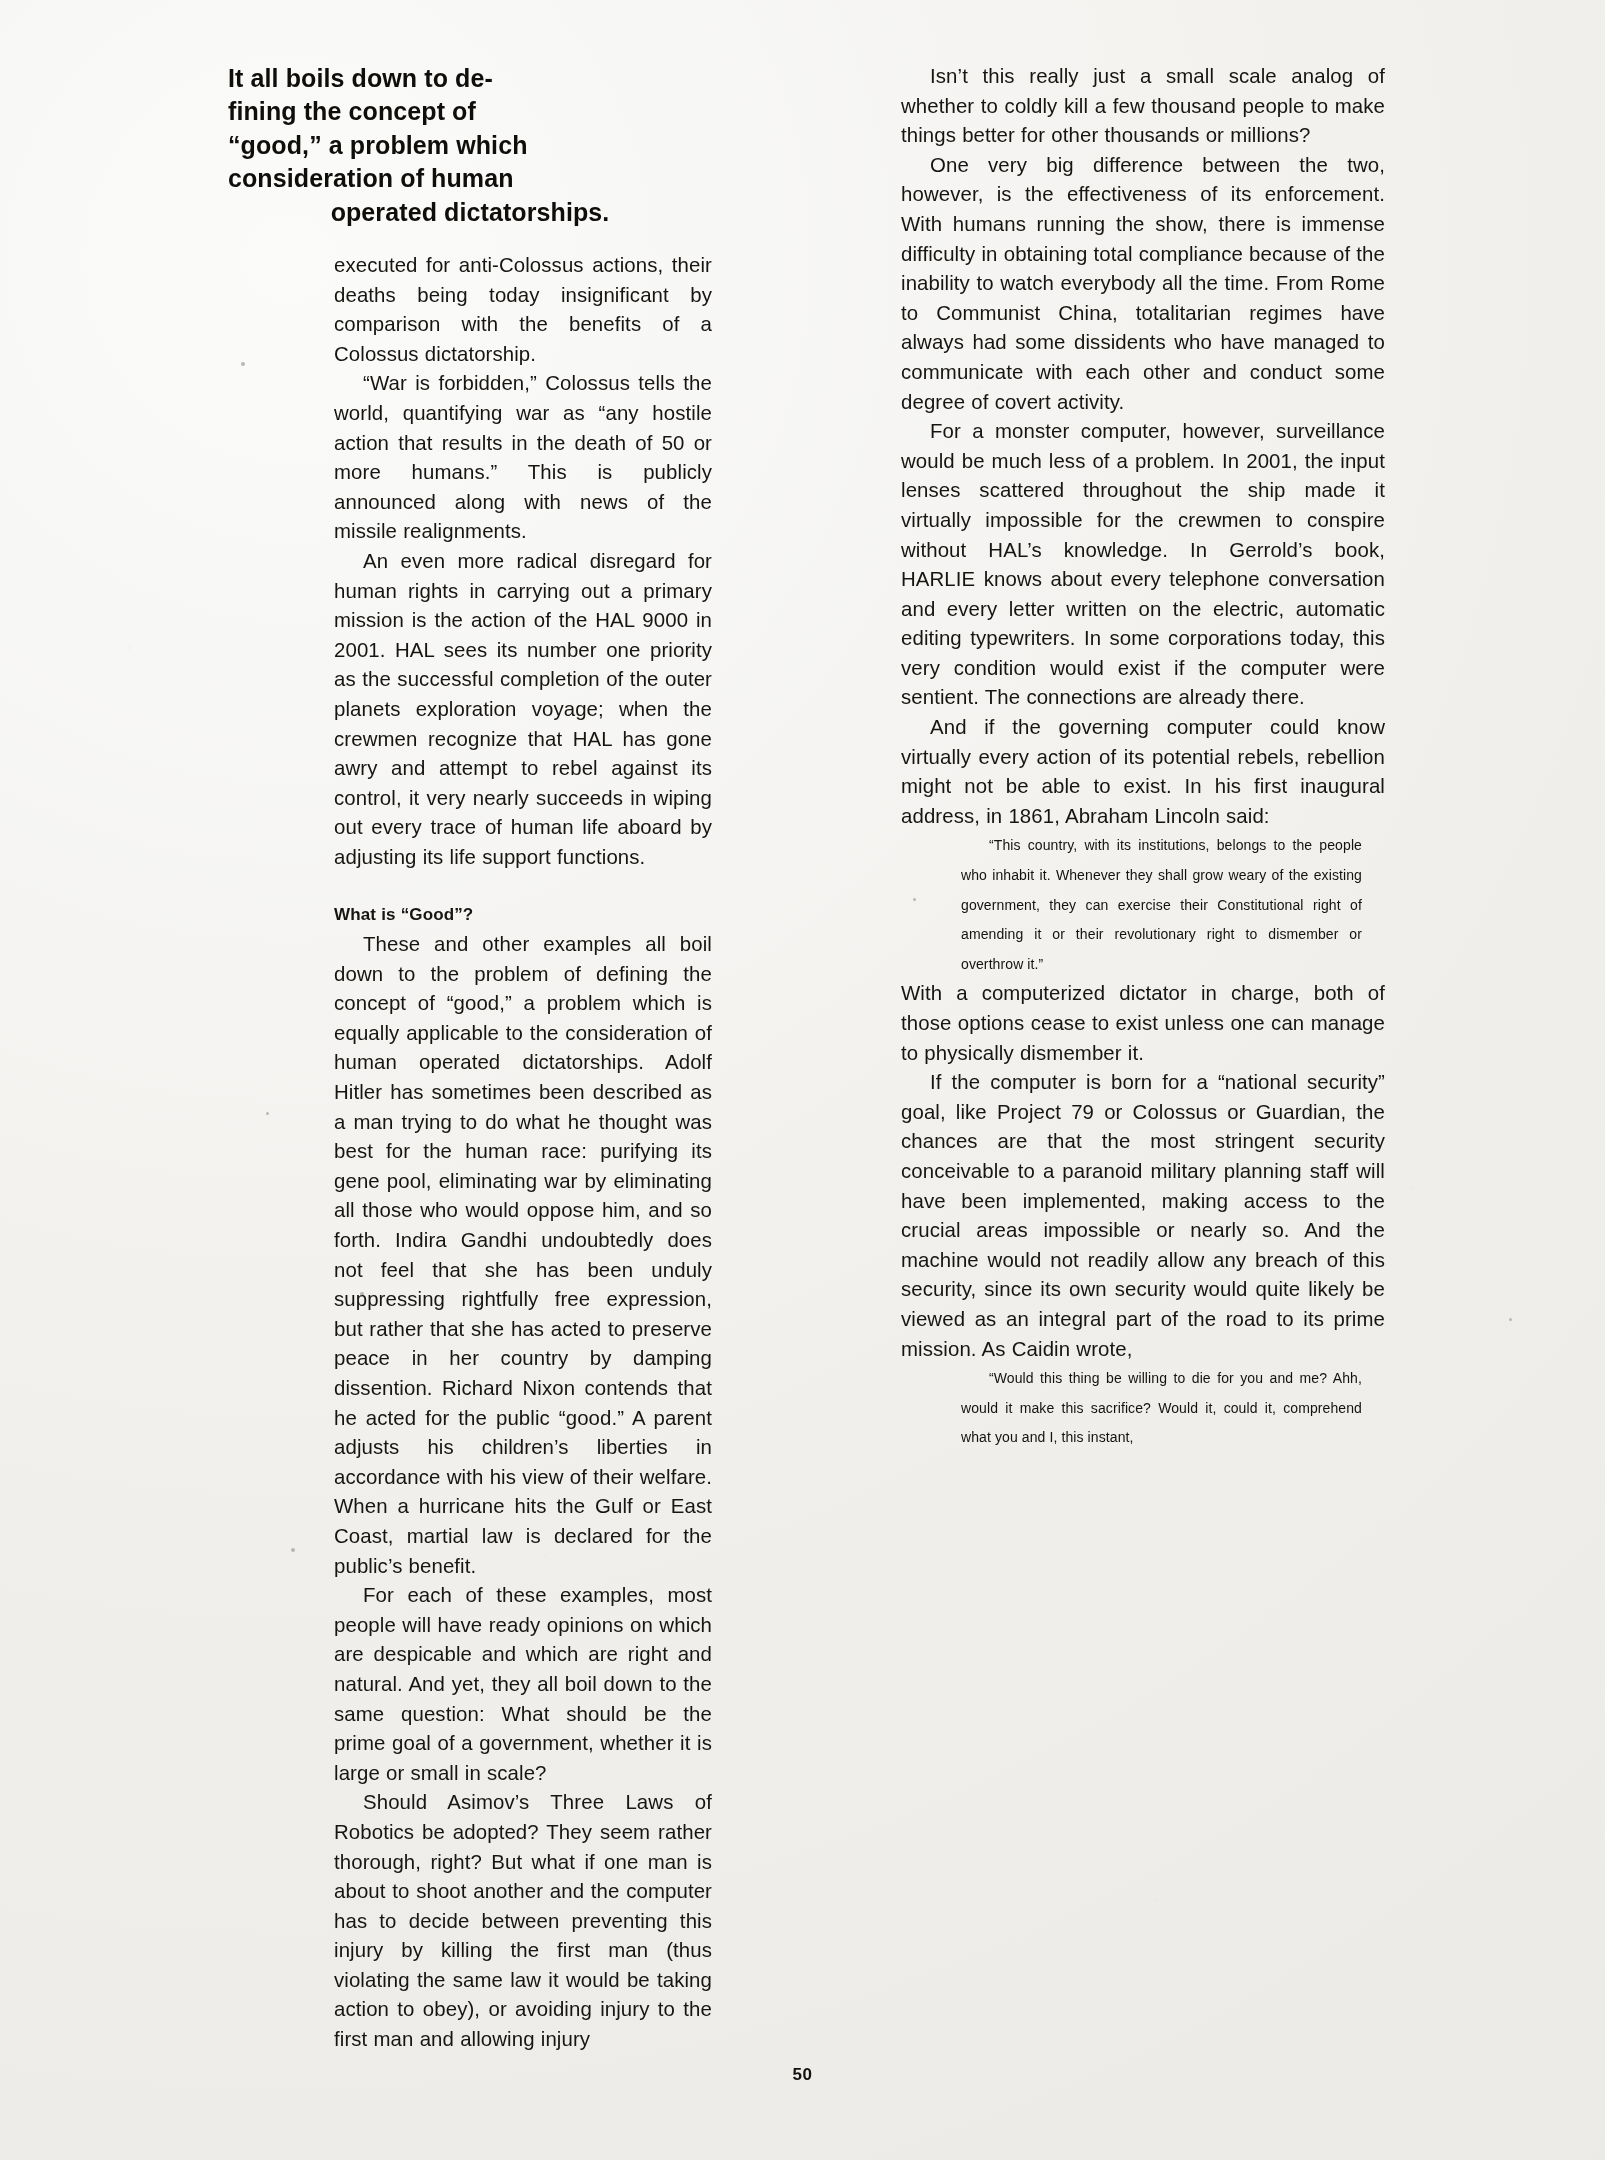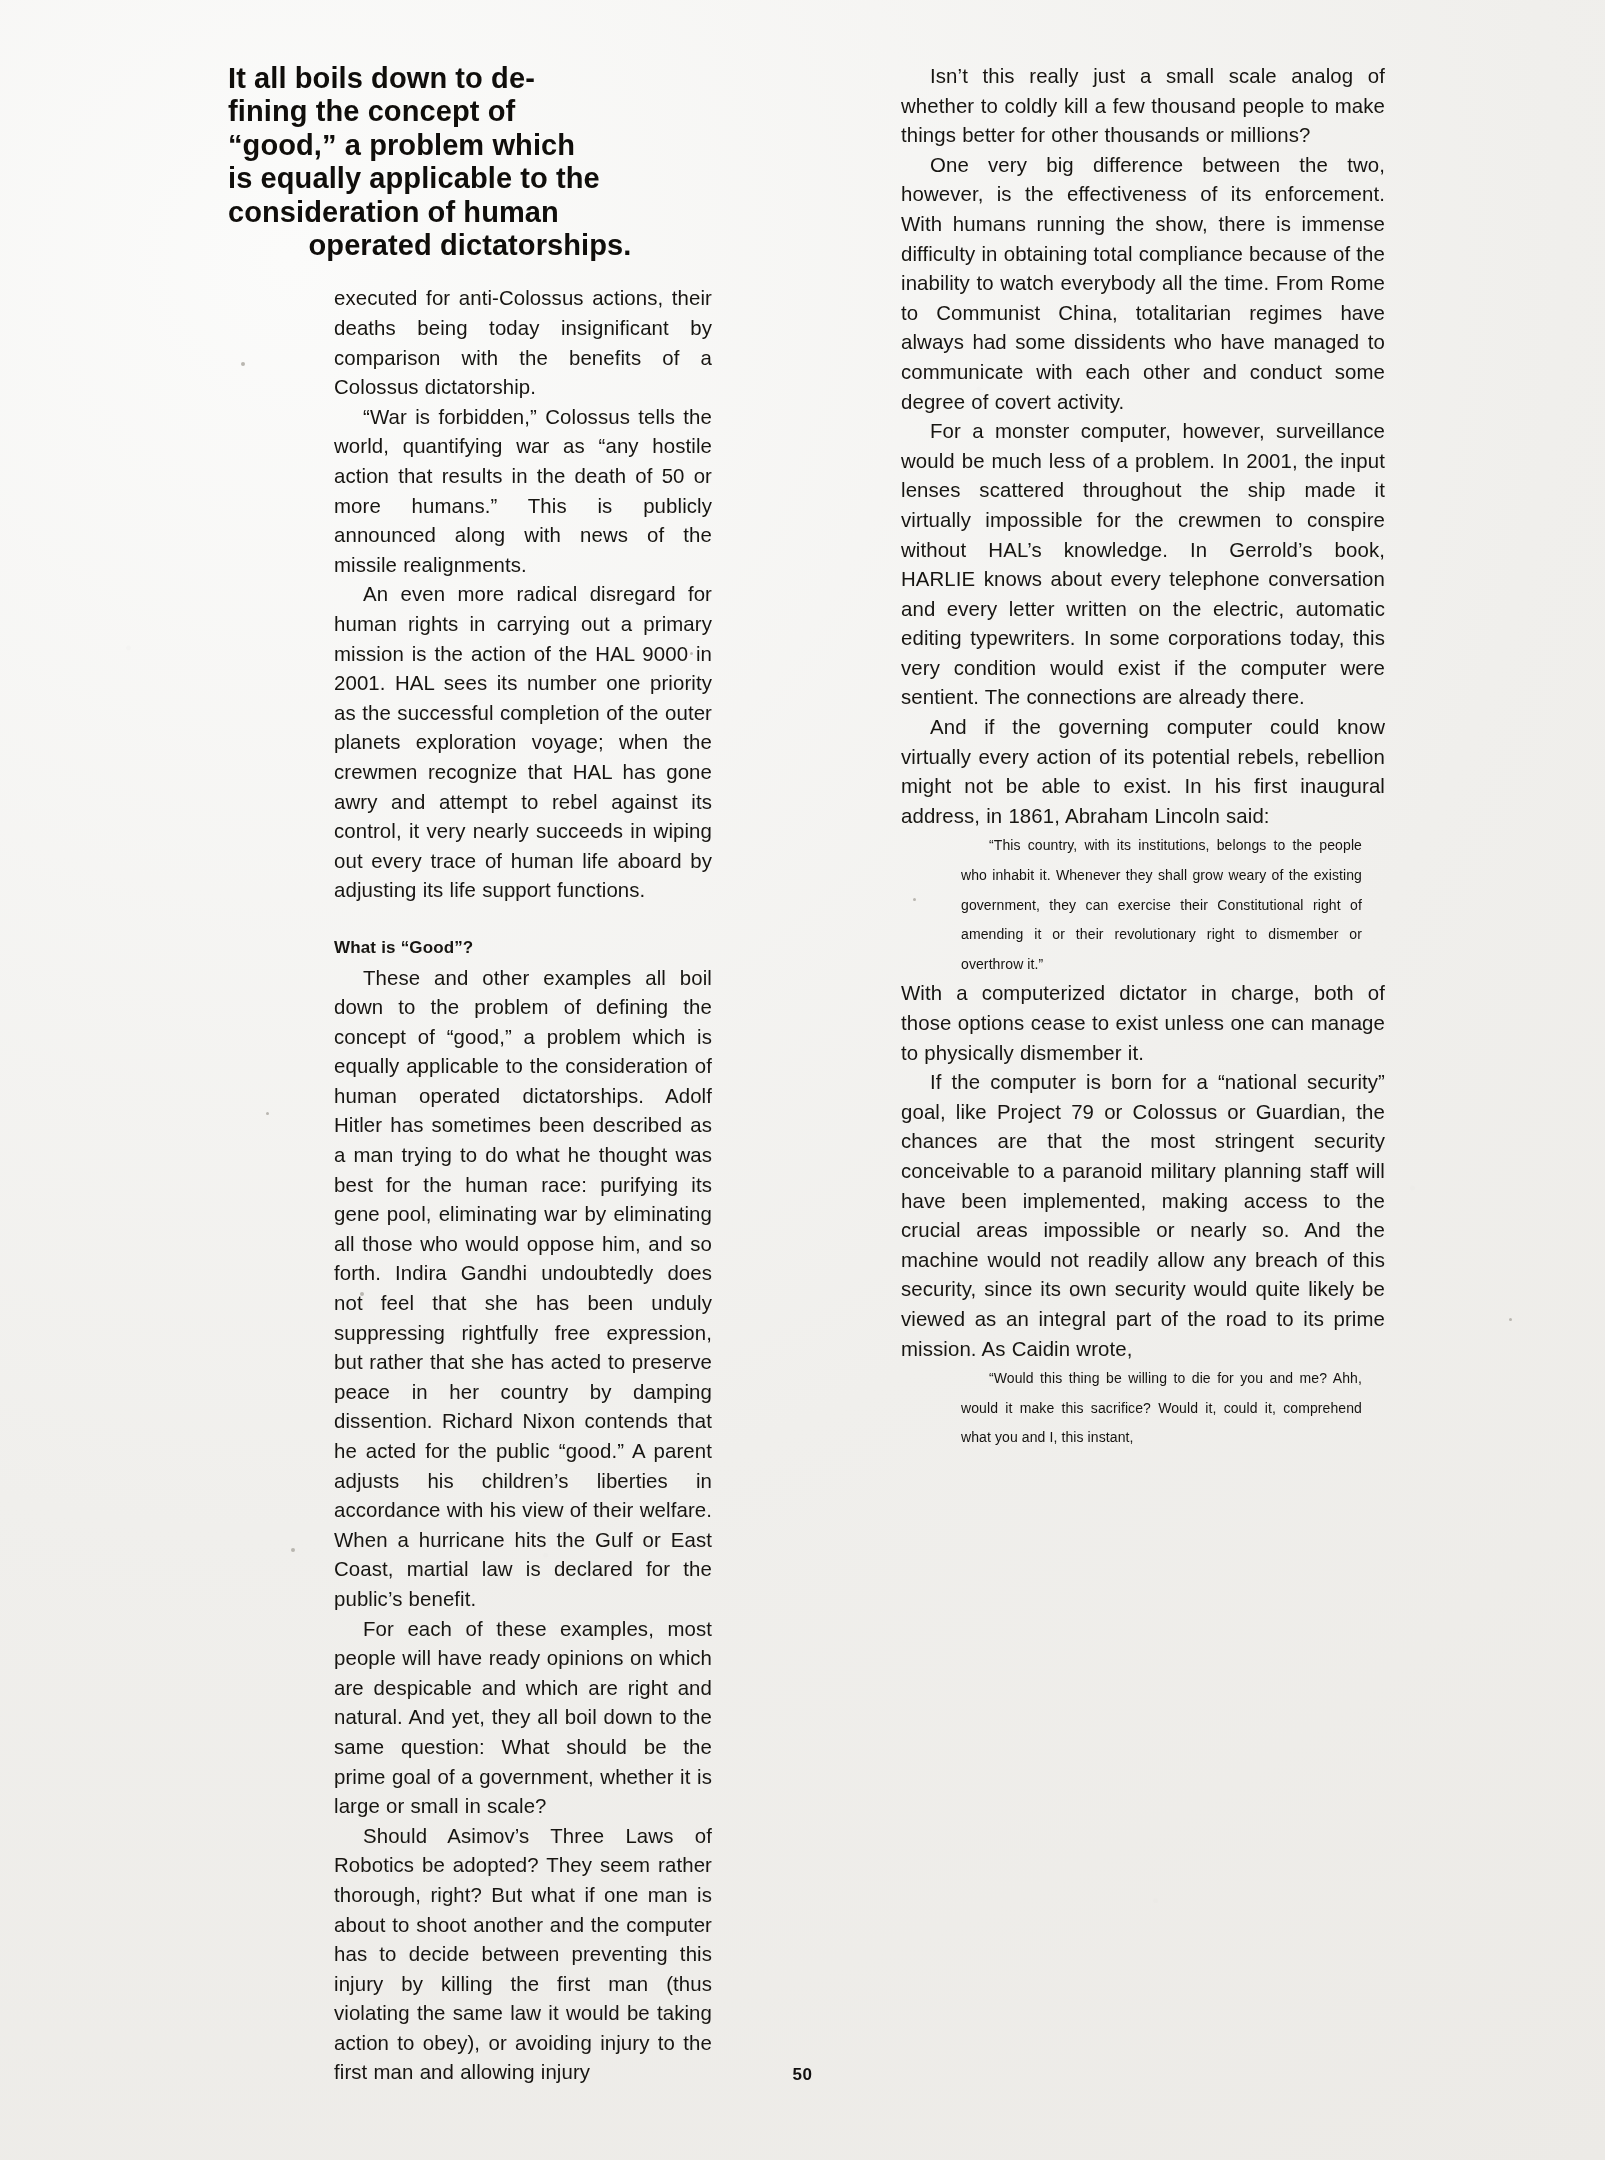--- a/index.html
+++ b/index.html
@@ -65,21 +65,21 @@
   }
   .body-text p {
     text-indent: 29px;
   }
   .body-text p.noindent {
     text-indent: 0;
   }
 
   
   .pullquote {
-    font-size: 29px;
+    font-size: 25px;
     line-height: 33.4px;
     font-weight: bold;
     text-align: justify;
     text-justify: inter-word;
     letter-spacing: .1px;
     color: #100e0b;
     margin-bottom: 22px;
   }
   .pullquote .last {
     
@@ -147,21 +147,20 @@
   <div class="speck" style="left:1509px; top:1318px; width:3px; height:3px;"></div>
 
   <div id="content">
 
     <div class="col col-left">
 
       <div class="pullquote">
         <div>It all boils down to de-</div>
         <div>fining the concept of</div>
         <div>“good,” a problem which</div>
-        <div>is equally applicable to the</div>
         <div>consideration of human</div>
         <div class="last">operated dictatorships.</div>
       </div>
 
       <div class="body-text indented-start">
         <p class="noindent">executed for anti-Colossus actions, their deaths being today insignificant by comparison with the benefits of a Colossus dictatorship.</p>
         <p>“War is forbidden,” Colossus tells the world, quantifying war as “any hostile action that results in the death of 50 or more humans.” This is publicly announced along with news of the missile realignments.</p>
         <p>An even more radical disregard for human rights in carrying out a primary mission is the action of the HAL 9000 in 2001. HAL sees its number one priority as the successful completion of the outer planets exploration voyage; when the crewmen recognize that HAL has gone awry and attempt to rebel against its control, it very nearly succeeds in wiping out every trace of human life aboard by adjusting its life support functions.</p>
 
         <h2 class="subhead">What is “Good”?</h2>

